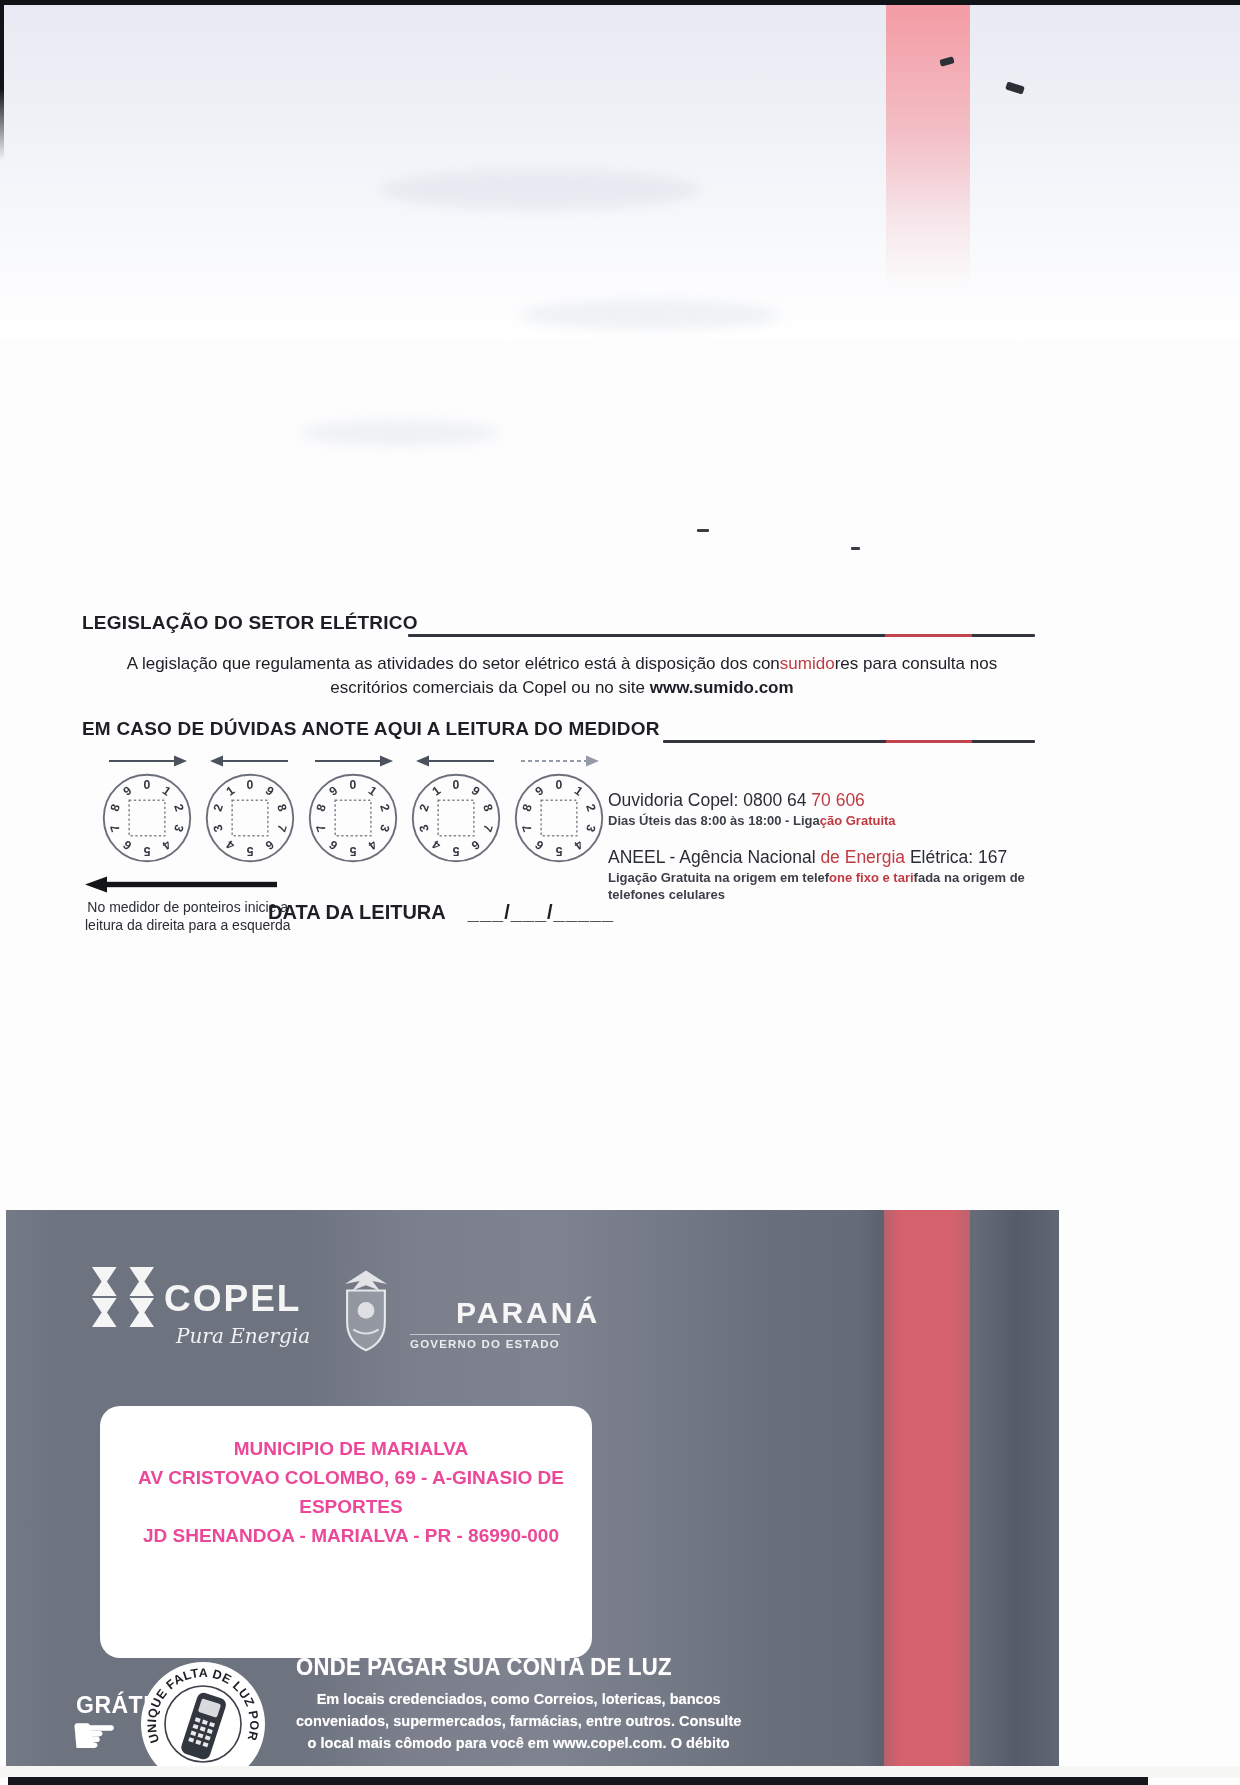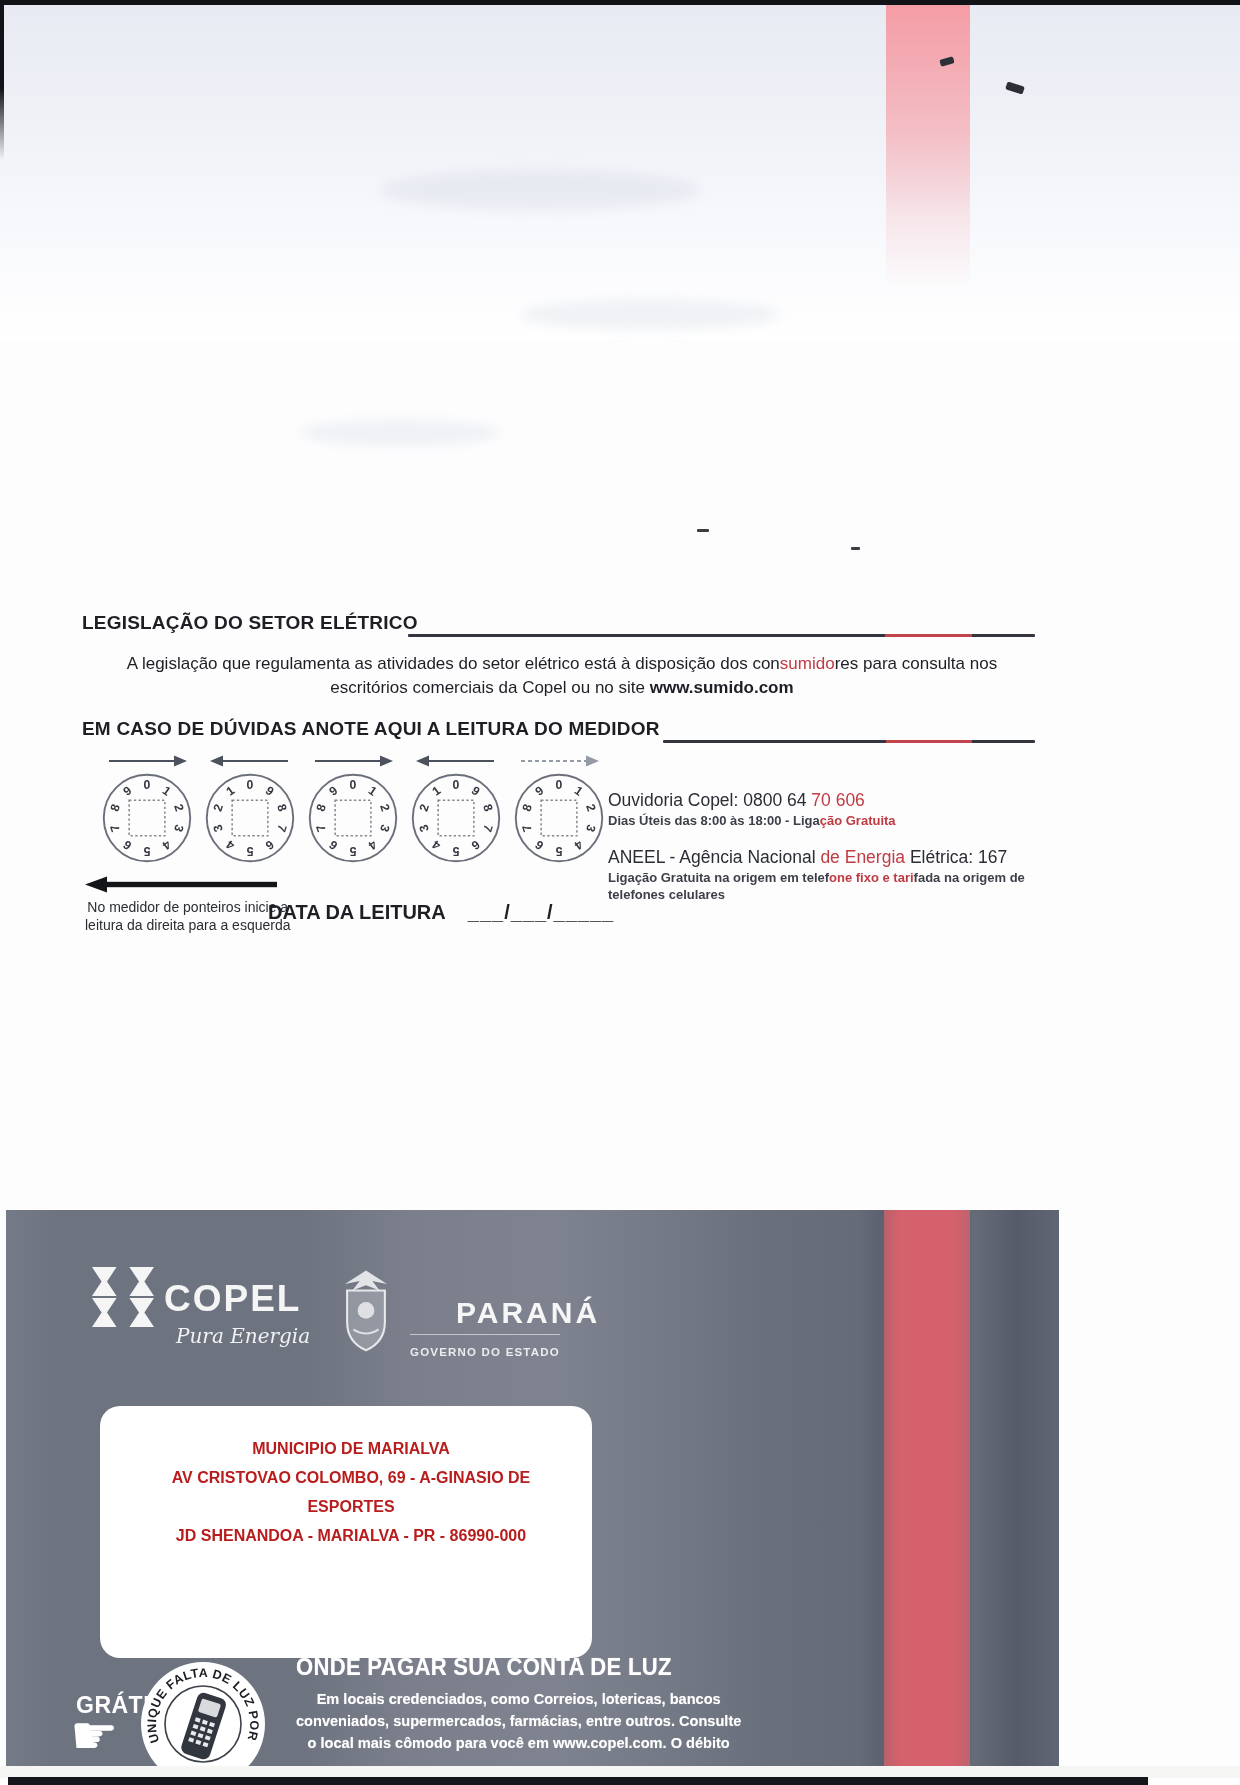--- a/index.html
+++ b/index.html
@@ -49,23 +49,23 @@
       #757a87 0%, #6e7380 5%, #6e7380 28%, #7a7f8b 38%, #7e838f 52%, #747986 63%,
       #6a6f7c 72%, #666b78 81%, #5d6270 83%, #585d6b 88%, #666b78 92%, #565b69 96%, #616674 100%);}
   .pink-bottom{left:878px;top:0;width:86px;height:556px;
     background:linear-gradient(90deg,rgba(213,97,108,0.75) 0%,#d5616c 18%,#d5616c 80%,rgba(213,97,108,0.8) 100%);}
   .logo-text{color:rgba(255,255,255,0.93);font-weight:bold;white-space:nowrap;}
   .copel-text{font-size:37px;letter-spacing:2px;}
   .copel-tagline{font-family:"DejaVu Serif", serif;font-style:italic;font-size:20px;
     color:rgba(255,255,255,0.9);white-space:nowrap;}
   .parana-text{font-size:30px;letter-spacing:3px;margin-left:48px;}
   .parana-sub{font-size:11.5px;letter-spacing:1.2px;color:rgba(255,255,255,0.85);font-weight:bold;
-    border-top:1px solid rgba(255,255,255,0.55);padding-top:11px;white-space:nowrap;}
+    border-top:1px solid rgba(255,255,255,0.55);padding-top:3px;white-space:nowrap;}
   .addr-window{left:94px;top:196px;width:492px;height:252px;background:#ffffff;border-radius:20px;}
-  .addr-text{padding:28px 20px 0 30px;font-size:16px;font-weight:bold;line-height:29px;color:#b91c1c;}
+  .addr-text{padding:28px 20px 0 30px;font-size:19px;font-weight:bold;line-height:29px;color:#ec4899;}
   .gratis{font-size:23px;font-weight:bold;color:#ffffff;letter-spacing:0.5px;}
   .hand{font-size:54px;line-height:54px;color:#ffffff;}
   .pay-title{font-size:23px;font-weight:bold;color:#ffffff;letter-spacing:0.3px;white-space:nowrap;
     transform:scaleX(0.96);transform-origin:left top;text-shadow:0 0 1px rgba(255,255,255,0.55);}
   .pay-body{font-size:15.5px;font-weight:bold;color:#ffffff;line-height:22px;white-space:nowrap;
     transform:scaleX(0.94);transform-origin:left top;text-shadow:0 0 1px rgba(255,255,255,0.45);}
   .bottom-white{left:0;top:1766px;width:1240px;height:12px;background:#f6f6f4;}
   .bottom-black{left:8px;top:1777px;width:1140px;height:8px;background:#15171c;}
 </style>
 </head>

